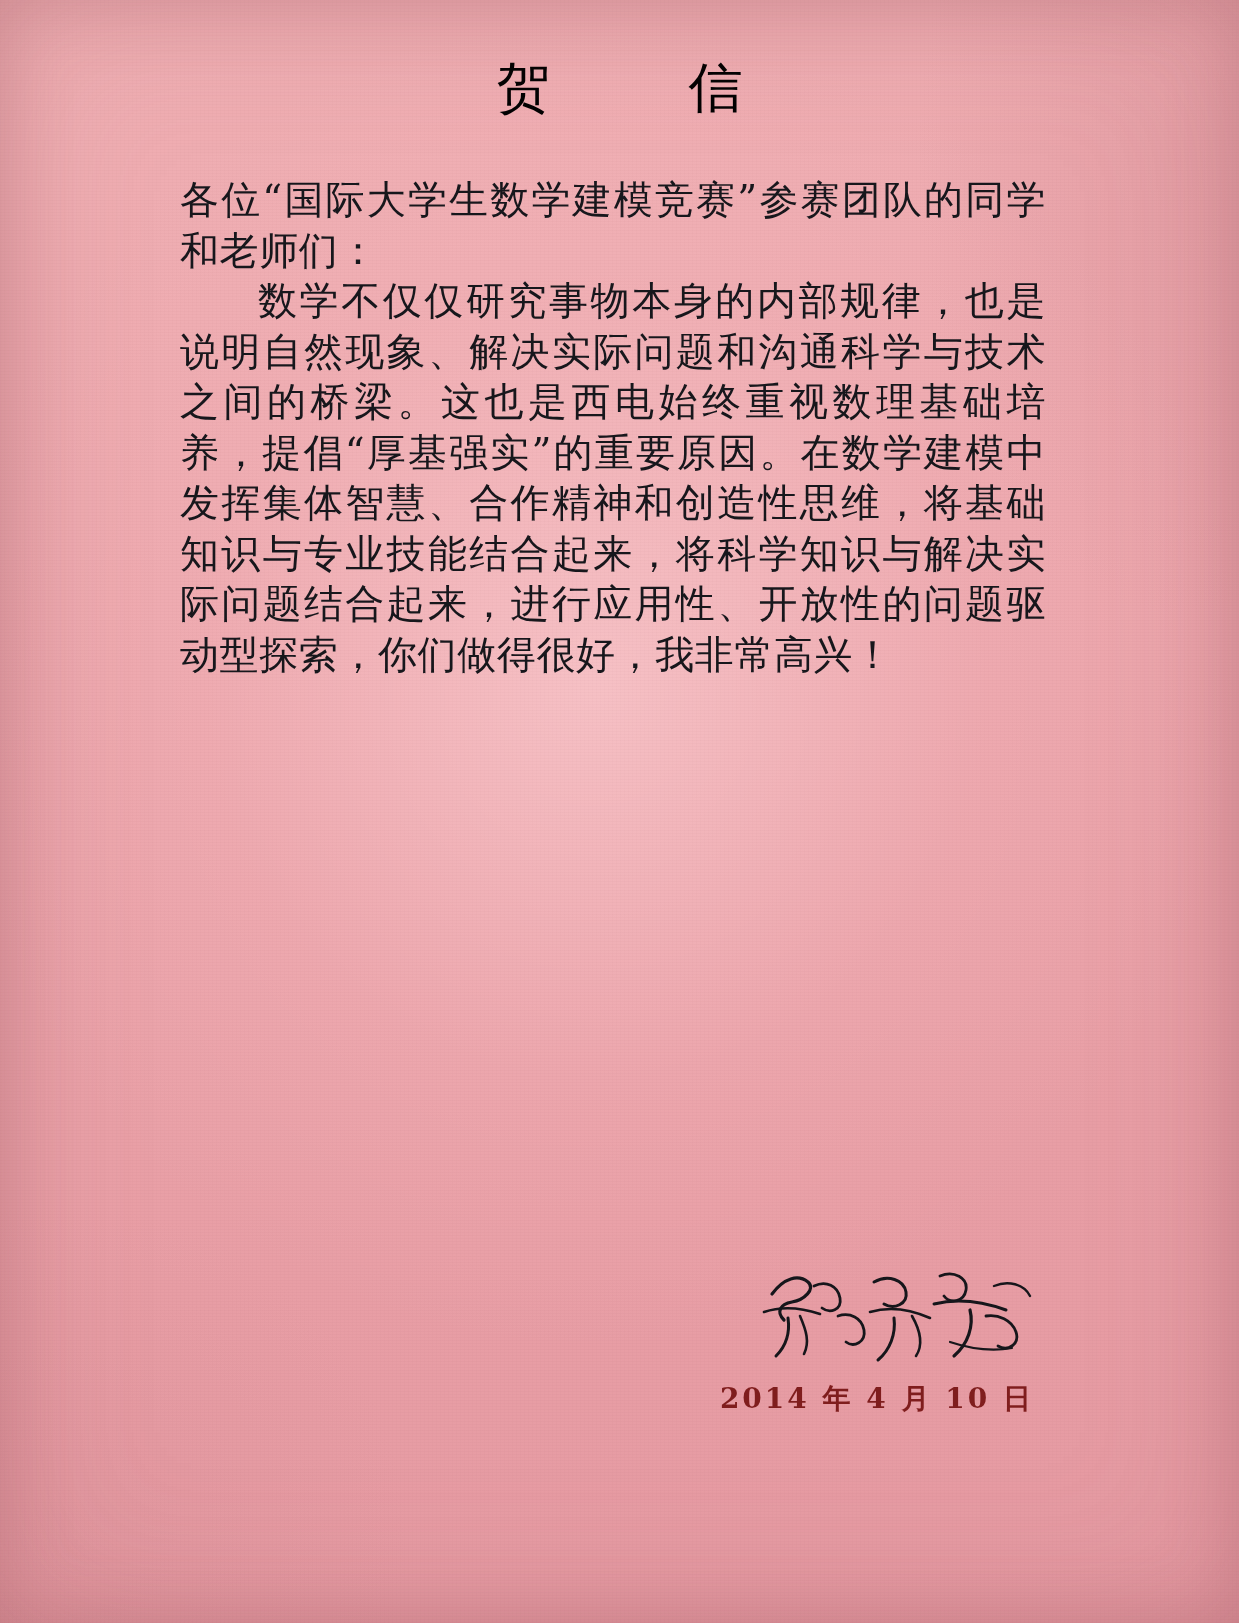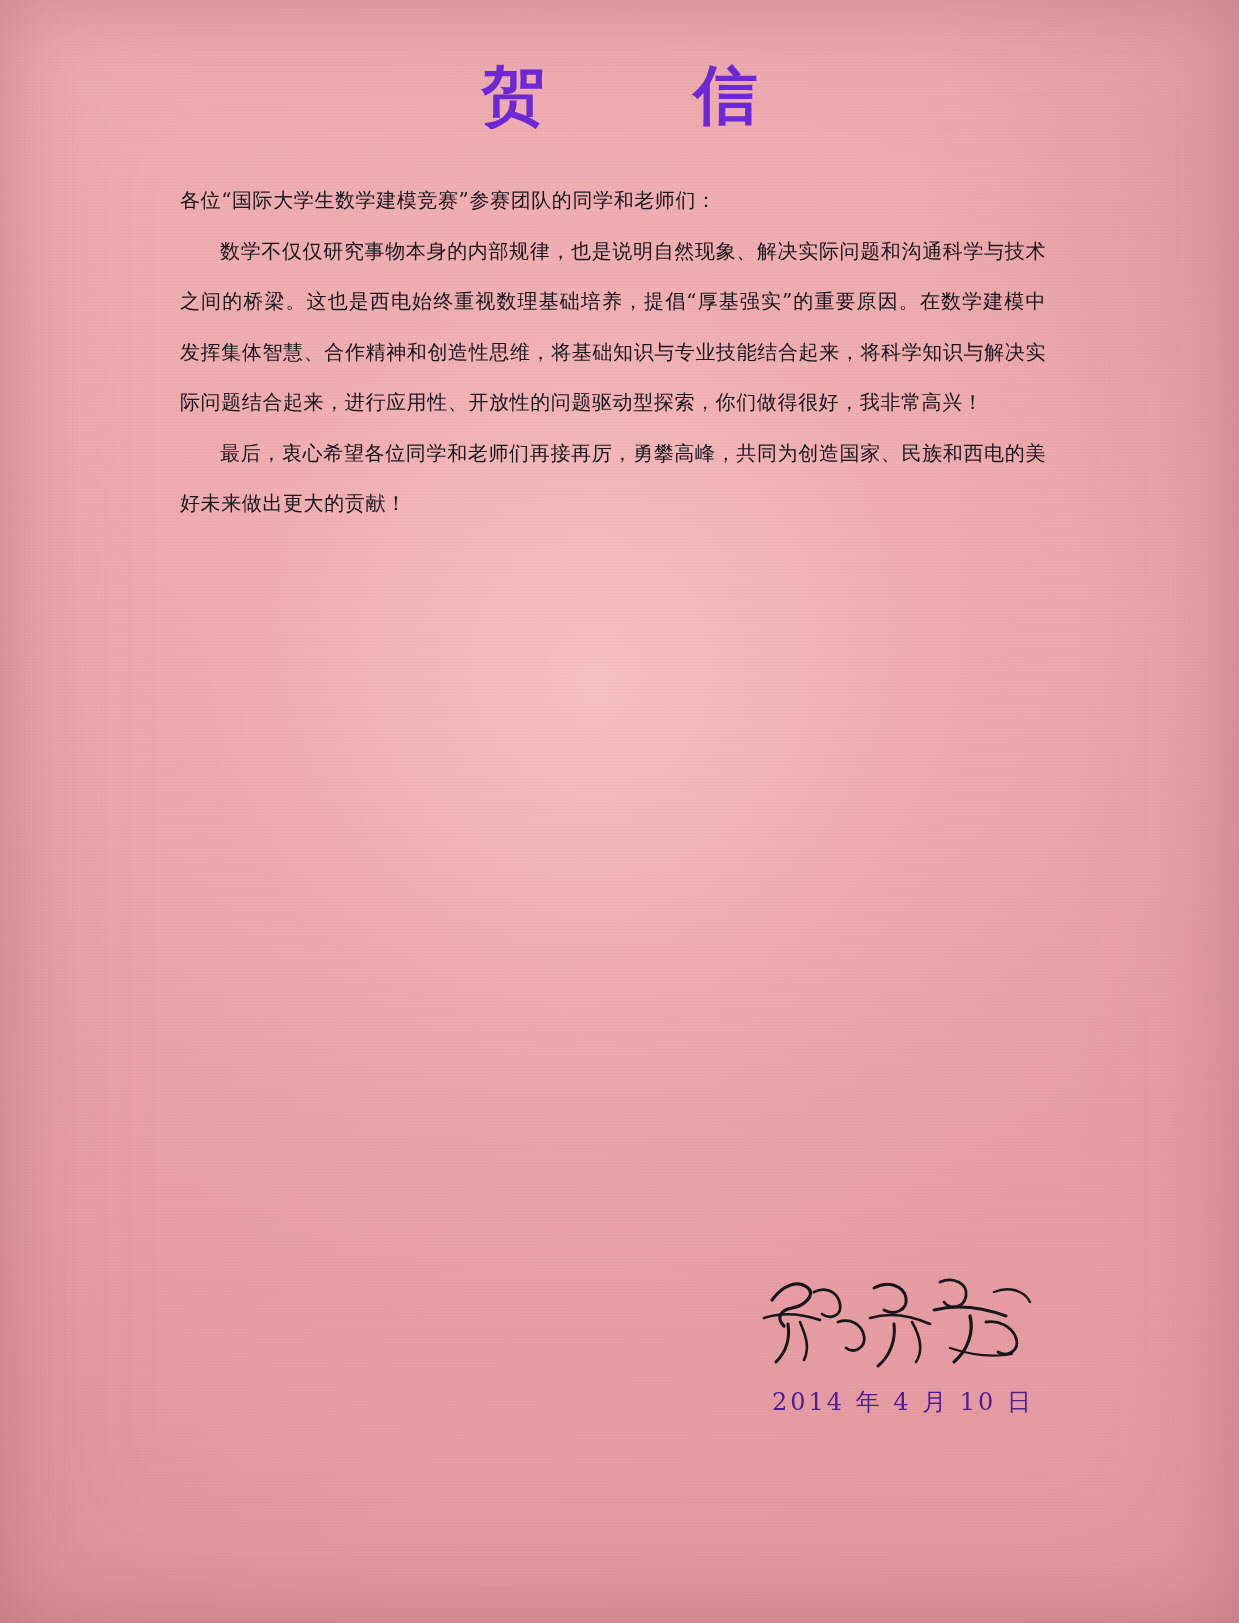--- a/index.html
+++ b/index.html
@@ -44,34 +44,34 @@
     position: absolute;
     inset: 0;
     padding: 0;
   }
   .title {
     position: absolute;
     top: 52px;
     left: 0;
     width: 100%;
     text-align: center;
-    font-size: 64px;
+    font-size: 54px;
     letter-spacing: 42px;
     text-indent: 42px;
-    font-weight: 700;
-    color: #6d28d9;
+    font-weight: 400;
+    color: #000000;
     font-family: "DejaVu Serif", "Liberation Serif", serif;
   }
   .body-text {
     position: absolute;
     top: 175px;
     left: 180px;
     width: 866px;
     color: #17171c;
-    font-size: 20px;
+    font-size: 39px;
     line-height: 50.5px;
     letter-spacing: 0.6px;
     text-align: justify;
     text-justify: inter-character;
   }
   .body-text p {
     margin: 0 0 0 0;
   }
   .p-indent {
     text-indent: 2em;
@@ -93,41 +93,41 @@
     height: 120px;
     position: relative;
     margin-bottom: 4px;
   }
   .signature-mark svg {
     position: absolute;
     right: -10px;
     bottom: 0;
   }
   .date-line {
-    font-size: 24px;
+    font-size: 28px;
     letter-spacing: 3px;
-    color: #4c1d95;
+    color: #7f1d1d;
     padding-right: 10px;
     white-space: nowrap;
+    font-weight: bold;
   }
 </style>
 </head>
 <body>
 
 <div class="paper"></div>
 <div class="grain"></div>
 
 <div class="sheet">
 
   <div class="title">贺　信</div>
 
   <div class="body-text">
     <p class="salutation">各位“国际大学生数学建模竞赛”参赛团队的同学和老师们：</p>
     <p class="p-indent">数学不仅仅研究事物本身的内部规律，也是说明自然现象、解决实际问题和沟通科学与技术之间的桥梁。这也是西电始终重视数理基础培养，提倡“厚基强实”的重要原因。在数学建模中发挥集体智慧、合作精神和创造性思维，将基础知识与专业技能结合起来，将科学知识与解决实际问题结合起来，进行应用性、开放性的问题驱动型探索，你们做得很好，我非常高兴！</p>
-    <p class="p-indent">最后，衷心希望各位同学和老师们再接再厉，勇攀高峰，共同为创造国家、民族和西电的美好未来做出更大的贡献！</p>
   </div>
 
   <div class="signature-block">
     <div class="signature-mark" title="郑晓静">
       <svg width="300" height="120" viewBox="0 0 300 120" aria-hidden="true">
         <g fill="none" stroke="#16161b" stroke-linecap="round" stroke-linejoin="round">
           <path d="M18 38 C30 22, 44 18, 54 26 C62 33, 50 44, 38 46 C26 48, 22 56, 30 64" stroke-width="3.2"></path>
           <path d="M10 56 C28 50, 48 52, 66 58" stroke-width="2.6"></path>
           <path d="M34 62 C36 76, 32 90, 22 100" stroke-width="3"></path>
           <path d="M46 60 C52 74, 56 86, 50 98" stroke-width="2.6"></path>

